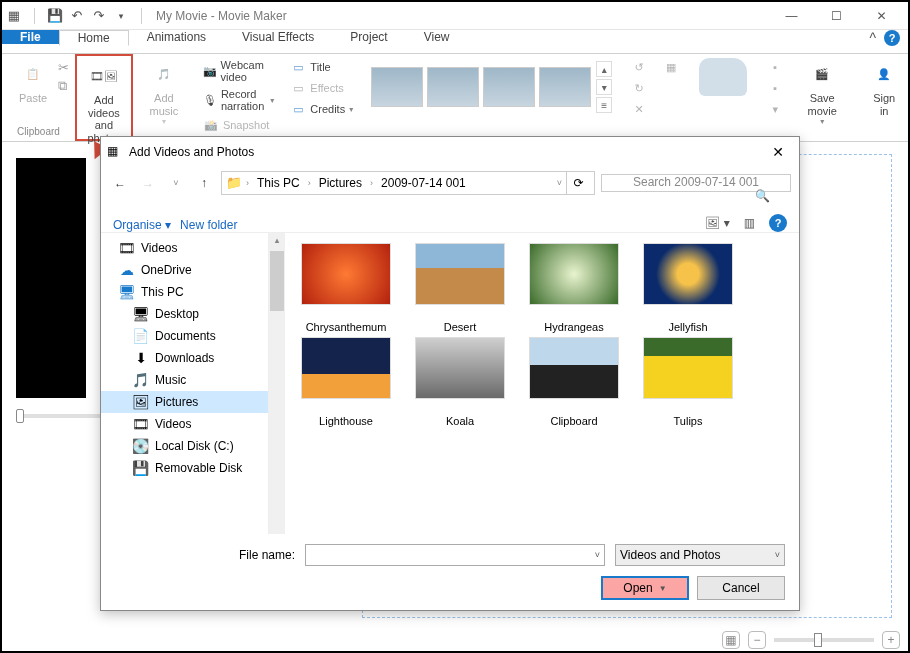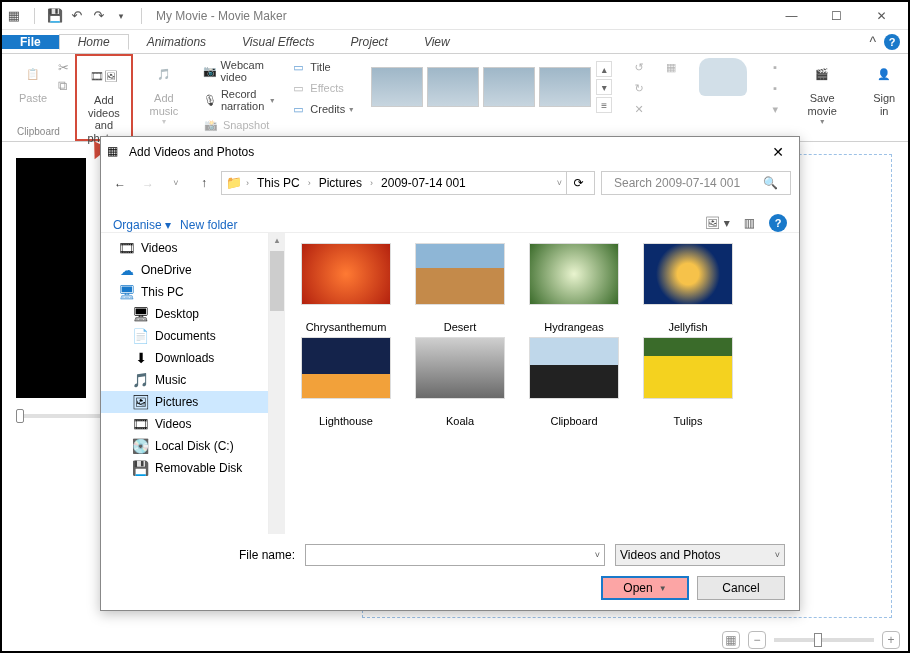--- a/index.html
+++ b/index.html
@@ -3,23 +3,23 @@
 <meta charset="utf-8">
 <style>
 * { box-sizing: border-box; margin: 0; padding: 0; font-family: "Segoe UI", Tahoma, sans-serif; }
 body { background: #fff; width: 910px; height: 653px; position: relative; border: 2px solid #000; }
 .titlebar { height: 28px; display: flex; align-items: center; padding: 0 4px; font-size: 12px; color: #7a7a7a; border-bottom: 1px solid #e5e5e5; }
 .titlebar .qicons { display: flex; gap: 6px; align-items: center; margin-right: 8px; }
 .titlebar .qicons span { width: 16px; height: 16px; display: inline-flex; align-items: center; justify-content: center; font-size: 13px; color: #555; cursor: pointer; }
 .titlebar .sep { width: 1px; height: 16px; background: #d0d0d0; margin: 0 6px; }
 .wincontrols { margin-left: auto; display: flex; }
 .wincontrols div { width: 45px; height: 28px; display: flex; align-items: center; justify-content: center; color: #555; font-size: 12px; cursor: pointer; }
-.menubar { height: 24px; display: flex; align-items: center; font-size: 12px; border-bottom: 1px solid #d0d0d0; }
+.menubar { height: 24px; display: flex; align-items: flex-start; font-size: 12px; border-bottom: 1px solid #d0d0d0; }
 .menubar .file { background: #1979ca; color: #fff; padding: 0 18px; display: flex; align-items: center; font-weight: 600; cursor: pointer; }
-.menubar .tab { padding: 0 18px; display: flex; align-items: center; color: #444; cursor: pointer; font-style: italic; }
+.menubar .tab { padding: 0 18px; display: flex; align-items: center; color: #444; cursor: pointer; }
 .menubar .tab.active { border: 1px solid #d0d0d0; border-bottom: 1px solid #fff; margin-bottom: -1px; background: #fff; }
 .menubar .right { margin-left: auto; display: flex; align-items: center; gap: 8px; padding-right: 8px; }
 .menubar .right span { color: #555; font-size: 14px; cursor: pointer; }
 .ribbon { height: 88px; display: flex; background: #fff; border-bottom: 1px solid #d0d0d0; }
 .rgroup { display: flex; flex-direction: column; padding: 2px 6px; position: relative; }
 .rgroup .label { font-size: 10px; color: #888; text-align: center; margin-top: auto; padding-bottom: 2px; }
 .rsep { width: 1px; background: #e0e0e0; margin: 4px 0; }
 .bigbtn { display: flex; flex-direction: column; align-items: center; justify-content: flex-start; padding: 2px 6px; font-size: 11px; color: #444; min-width: 50px; cursor: pointer; text-align: center; line-height: 1.15; }
 .bigbtn .ic { width: 32px; height: 32px; margin-bottom: 2px; display: flex; align-items: center; justify-content: center; }
 .bigbtn.disabled { opacity: .45; }
@@ -47,21 +47,21 @@
 .dtitle .dic { width: 16px; height: 16px; margin-right: 6px; font-size: 12px; }
 .dtitle .dclose { margin-left: auto; width: 30px; height: 24px; display: flex; align-items: center; justify-content: center; cursor: pointer; font-size: 14px; }
 .dnav { height: 32px; display: flex; align-items: center; padding: 0 8px; gap: 6px; font-size: 12px; }
 .dnav .arrbtn { width: 22px; height: 22px; display: flex; align-items: center; justify-content: center; color: #888; cursor: pointer; }
 .dnav .arrbtn.active { color: #333; }
 .dnav .path { flex: 1; display: flex; align-items: center; border: 1px solid #ccc; height: 24px; padding: 0 4px; gap: 4px; }
 .dnav .path .pic { width: 16px; height: 16px; font-size: 13px; }
 .dnav .path .crumb { padding: 0 4px; cursor: pointer; }
 .dnav .path .car { color: #888; font-size: 9px; }
 .dnav .refresh { width: 24px; height: 24px; display: flex; align-items: center; justify-content: center; border-left: 1px solid #ccc; cursor: pointer; }
-.dnav .search { width: 190px; height: 24px; border: 1px solid #ccc; display: flex; align-items: center; padding: 0 12px; color: #888; }
+.dnav .search { width: 190px; height: 18px; border: 1px solid #ccc; display: flex; align-items: center; padding: 0 20px; color: #888; flex-direction: column; }
 .dnav .search .mag { margin-left: auto; }
 .dtool { height: 34px; display: flex; align-items: flex-end; padding: 0 12px; font-size: 12px; gap: 9px; border-bottom: 1px solid #eee; }
 .dtool .org { color: #1968c4; cursor: pointer; }
 .dtool .right { margin-left: auto; display: flex; align-items: center; gap: 14px; }
 .dtool .vbtn { display: flex; align-items: center; gap: 3px; cursor: pointer; color: #555; }
 .dtool .help { width: 18px; height: 18px; border-radius: 50%; background: #1979ca; color: #fff; display: flex; align-items: center; justify-content: center; font-size: 11px; font-weight: bold; }
 .dbody { flex: 1; display: flex; overflow: hidden; }
 .dtree { width: 168px; border-right: 1px solid #eee; padding: 4px 0; overflow-y: auto; font-size: 12px; }
 .titem { display: flex; align-items: center; gap: 6px; padding: 3px 0 3px 18px; cursor: pointer; }
 .titem.sel { background: #cde8ff; }

